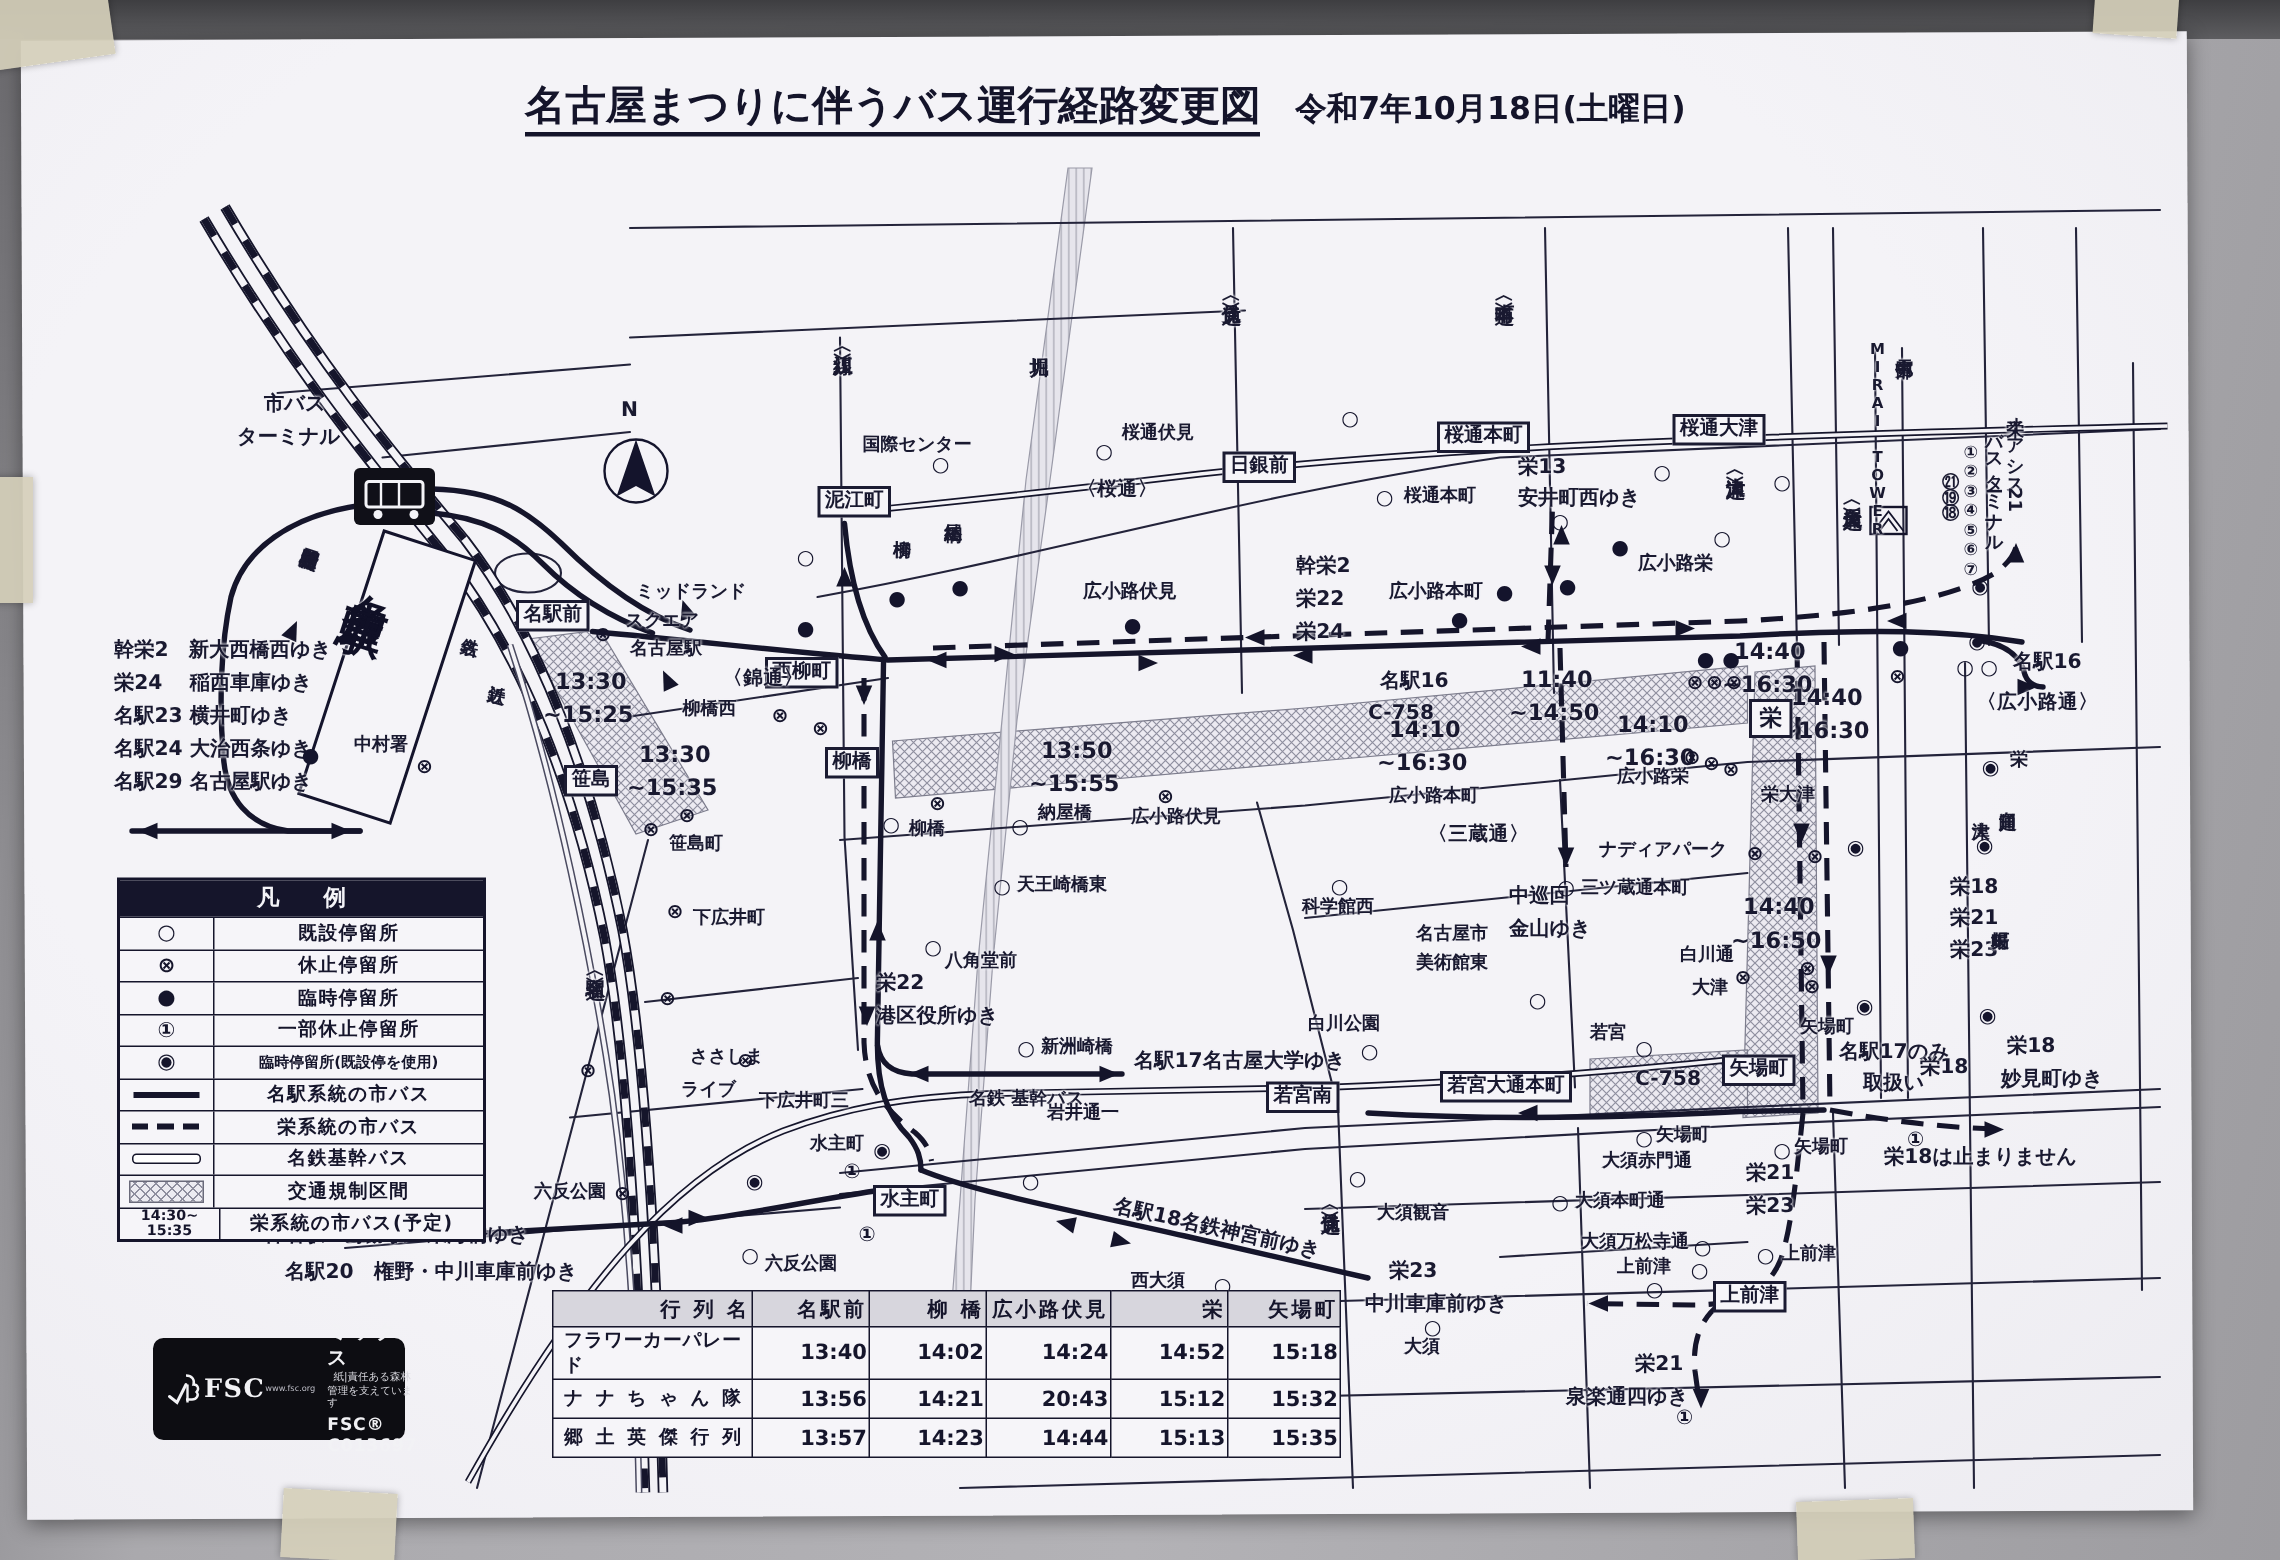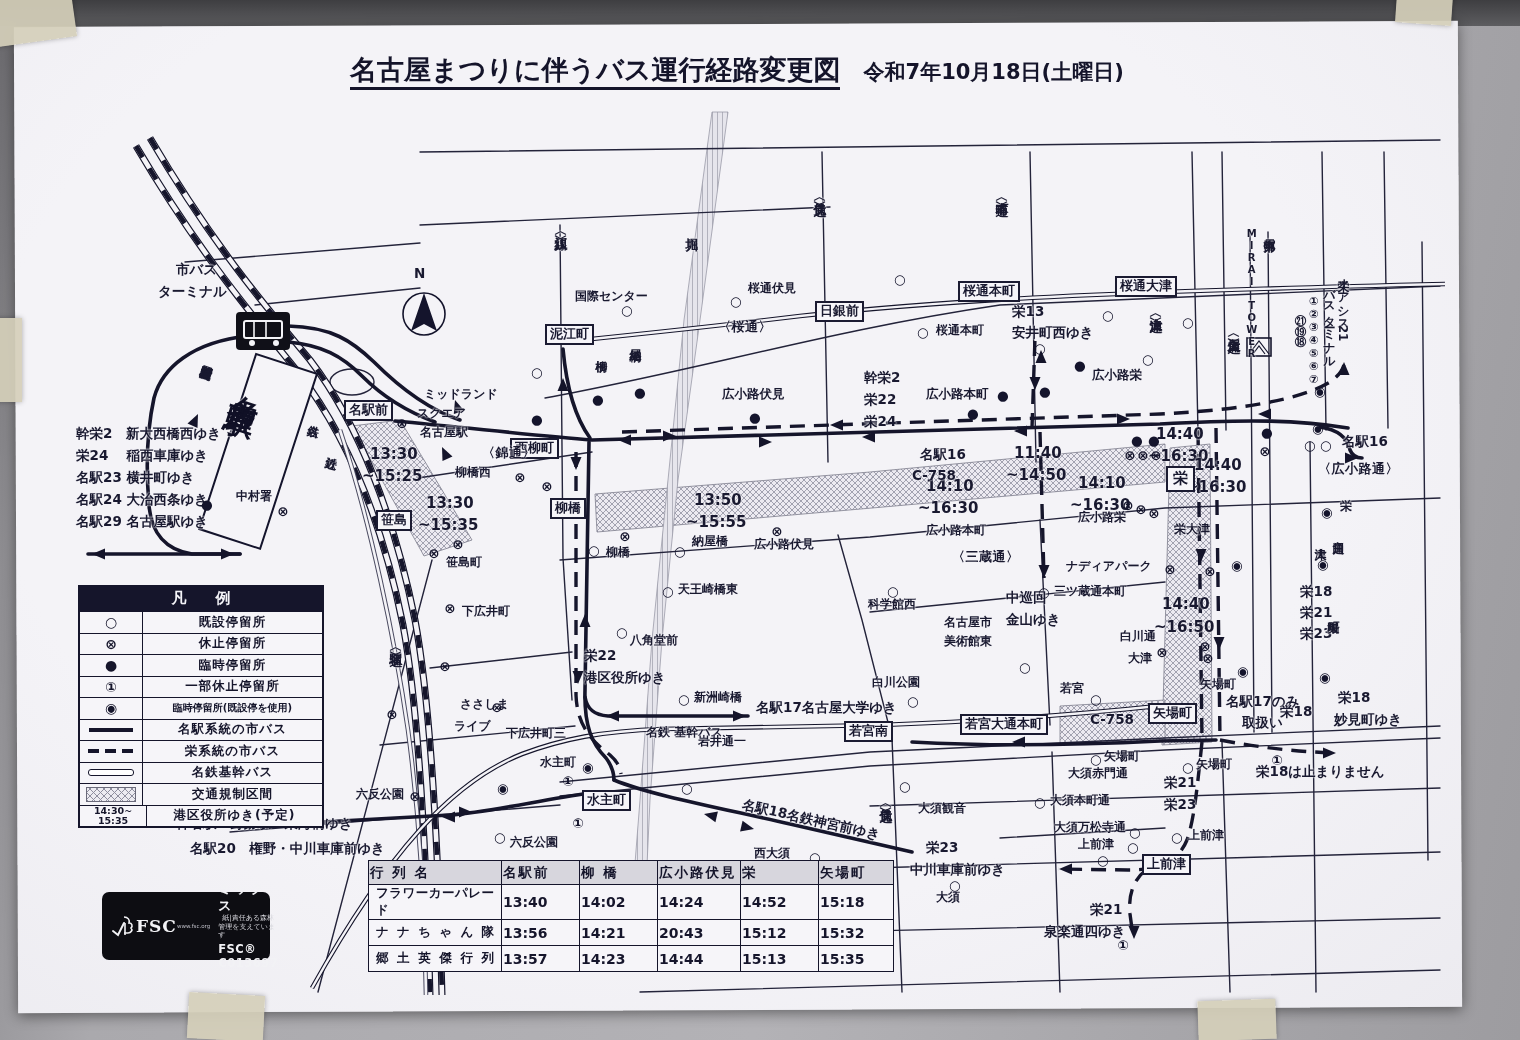--- a/index.html
+++ b/index.html
@@ -49,21 +49,21 @@
   .lg-row.sw-double .lg-sym::before{content:"";width:44px;height:5px;border:1.5px solid #15152b;background:#fff;border-radius:3px;}
   .lg-row.sw-hatch .lg-sym::before{content:"";width:48px;height:13px;border:1px solid #6a6a7a;
      background-color:#ecebf1;
      background-image:repeating-linear-gradient(45deg,#8e8e9e 0 1px,transparent 1px 5px),
                       repeating-linear-gradient(-45deg,#8e8e9e 0 1px,transparent 1px 5px);}
   .lg-row.sw-time .lg-sym{font-size:9.5px;line-height:1.05;white-space:normal;text-align:center;padding:0 2px;}
 
   .sched{position:absolute;left:368px;top:860px;color:#15152b;}
   .sched-note{font-size:15px;font-weight:700;margin-bottom:3px;}
   .sched table{border-collapse:collapse;background:#f6f5f9;}
-  .sched th,.sched td{border:1.8px solid #15152b;text-align:left;font-weight:700;color:#15152b;}
+  .sched th,.sched td{border:1.8px solid #15152b;text-align:right;font-weight:700;color:#15152b;}
   .sched th{background:#d7d6dd;font-size:13.5px;height:21px;letter-spacing:2px;}
   .sched td{font-size:14px;height:23px;}
   .sched td.name{font-size:12.5px;text-align:justify;text-align-last:justify;padding:0 7px;}
   .c0{width:130px;}.c1{width:75px;}.c2{width:75px;}.c3{width:80px;}.c4{width:75px;}.c5{width:72px;}
 
   .fsc{position:absolute;left:102px;top:892px;width:168px;height:68px;background:#0d0d12;border-radius:7px;
        color:#f2f2f5;display:flex;align-items:center;padding:0 8px;box-sizing:border-box;gap:8px;}
   .fsc-left{display:flex;flex-direction:row;align-items:center;line-height:1;}
   .fsc-brand{font-family:"DejaVu Serif",serif;font-weight:700;font-size:17px;letter-spacing:1px;}
   .fsc-url{font-size:5.5px;color:#bdbdc6;margin-top:1px;}
@@ -521,21 +521,21 @@
         <div class="lg-row sw-double">
         <span class="lg-sym"></span>
         <span class="lg-lab">名鉄基幹バス</span>
       </div>
         <div class="lg-row sw-hatch">
         <span class="lg-sym"></span>
         <span class="lg-lab">交通規制区間</span>
       </div>
         <div class="lg-row sw-time">
         <span class="lg-sym">14:30~ 15:35</span>
-        <span class="lg-lab">港区役所ゆき(予定)</span>
+        <span class="lg-lab">栄系統の市バス(予定)</span>
       </div>
       </div>
   </div>
 
   <div class="sched">
     <table>
       <tbody>
           <tr>
         <th class="c0">行 列 名</th>
         <th class="c1">名駅前</th>

